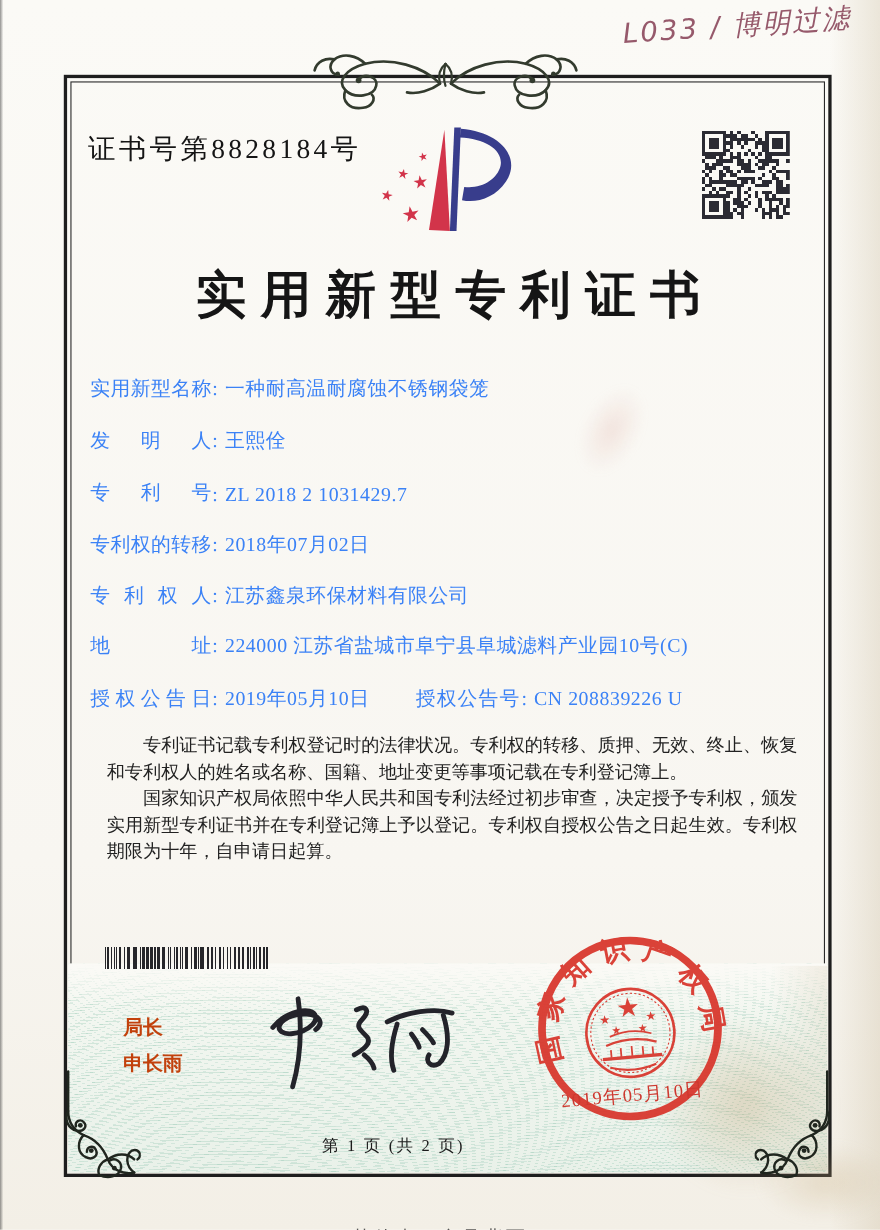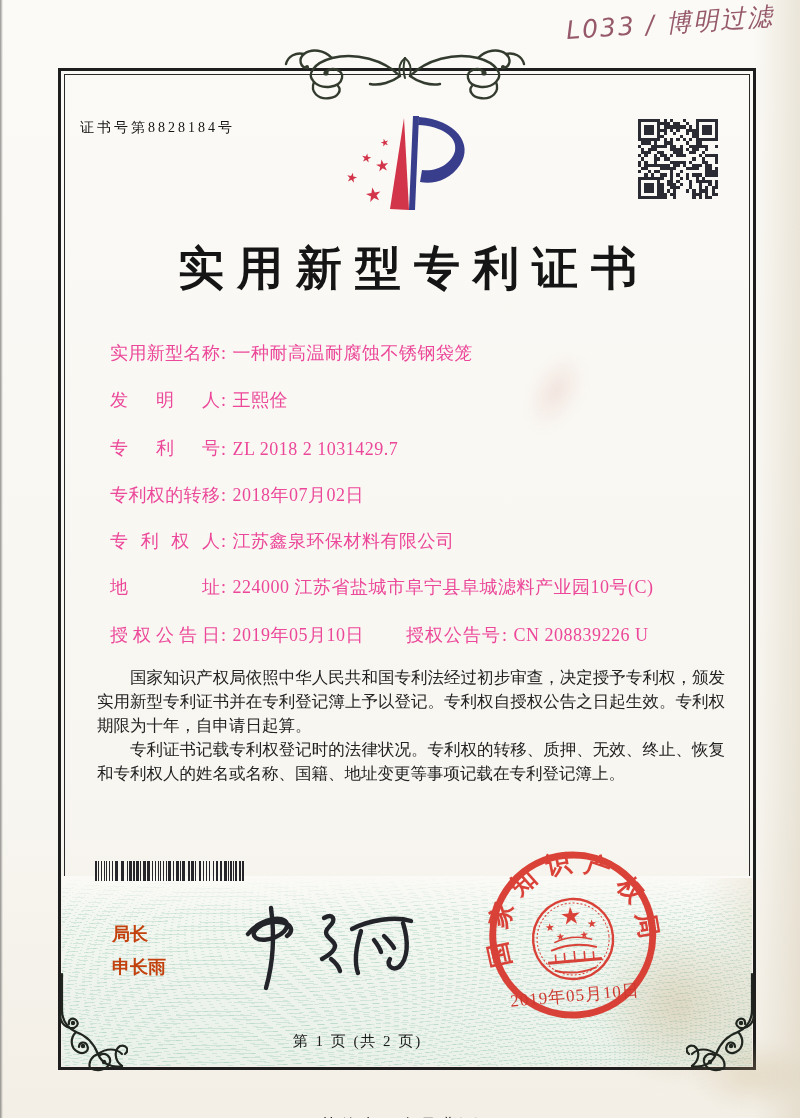--- a/index.html
+++ b/index.html
@@ -37,26 +37,26 @@
   }
   .guilloche::before { content:""; position:absolute; left:0; top:0; width:100%; height:42px;
     background:linear-gradient(180deg,#fbfaf6,rgba(251,250,246,0)); }
   .warm-col { left:700px; top:878px; width:52px; height:186px;
     background:linear-gradient(90deg,rgba(208,192,164,0),rgba(206,190,160,.22)); }
 
   .handwriting { left:566px; top:6px; width:230px; color:#96596b;
     font-family:"DejaVu Sans",sans-serif; font-style:italic; font-size:25px;
     transform:rotate(-4deg); letter-spacing:2px; white-space:nowrap; }
 
-  .cert-no { left:80px; top:119px; font-size:14px; letter-spacing:3px; color:#151515; }
+  .cert-no { left:80px; top:119px; font-size:25px; letter-spacing:3px; color:#151515; }
 
   .title { left:58px; top:238px; width:712px; text-align:center;
     font-size:46px; font-weight:600; letter-spacing:13px; color:#151515; white-space:nowrap; }
 
-  .field-row { left:110px; width:640px; font-size:18px; color:#ec4899; white-space:nowrap; }
+  .field-row { left:82px; width:640px; font-size:18px; color:#3b82f6; white-space:nowrap; }
   .flabel { display:inline-block; width:110px; text-align:justify; text-align-last:justify; vertical-align:bottom; }
   .fcolon { display:inline-block; margin:0 2px 0 1px; }
   .fvalue { letter-spacing:.5px; }
   .row-1 { top:341px; } .row-2 { top:388px; } .row-3 { top:436px; }
   .row-4 { top:483px; } .row-5 { top:529px; } .row-6 { top:575px; } .row-7 { top:623px; }
   .grant-group { position:absolute; left:296px; top:0; white-space:nowrap;text-align:right; }
   .glabel { letter-spacing:1px; }
 
   .paragraphs { left:97px; top:666px; width:628px; font-size:16.5px; line-height:24px;
     color:#222; text-align:justify; font-family:"Liberation Serif","DejaVu Serif",serif; }
@@ -526,22 +526,22 @@
 <div class="abs field-row row-7">
   <span class="flabel">授权公告日</span><span class="fcolon">:</span>
   <span class="fvalue">2019年05月10日</span>
   <span class="grant-group">
     <span class="glabel">授权公告号</span><span class="fcolon">:</span>
     <span class="fvalue">CN 208839226 U</span>
   </span>
 </div>
 
 <div class="abs paragraphs">
+  <p>专利证书记载专利权登记时的法律状况。专利权的转移、质押、无效、终止、恢复和专利权人的姓名或名称、国籍、地址变更等事项记载在专利登记簿上。</p>
   <p>国家知识产权局依照中华人民共和国专利法经过初步审查，决定授予专利权，颁发实用新型专利证书并在专利登记簿上予以登记。专利权自授权公告之日起生效。专利权期限为十年，自申请日起算。</p>
-  <p>专利证书记载专利权登记时的法律状况。专利权的转移、质押、无效、终止、恢复和专利权人的姓名或名称、国籍、地址变更等事项记载在专利登记簿上。</p>
 </div>
 
 <svg class="abs barcode-wrap" viewBox="0 0 152 20" shape-rendering="crispEdges">
     <rect x="0" y="0" width="1.6" height="20" fill="#26262a"></rect>
     <rect x="2.6" y="0" width="1.6" height="20" fill="#26262a"></rect>
     <rect x="5.6" y="0" width="1.6" height="20" fill="#26262a"></rect>
     <rect x="8.6" y="0" width="1" height="20" fill="#26262a"></rect>
     <rect x="10.6" y="0" width="1" height="20" fill="#26262a"></rect>
     <rect x="13.6" y="0" width="1" height="20" fill="#26262a"></rect>
     <rect x="17.4" y="0" width="1" height="20" fill="#26262a"></rect>

